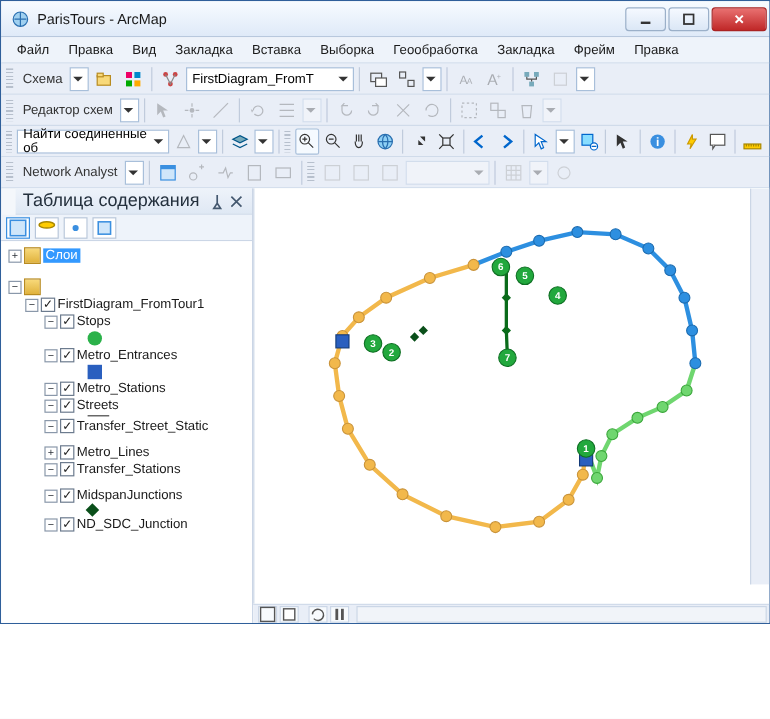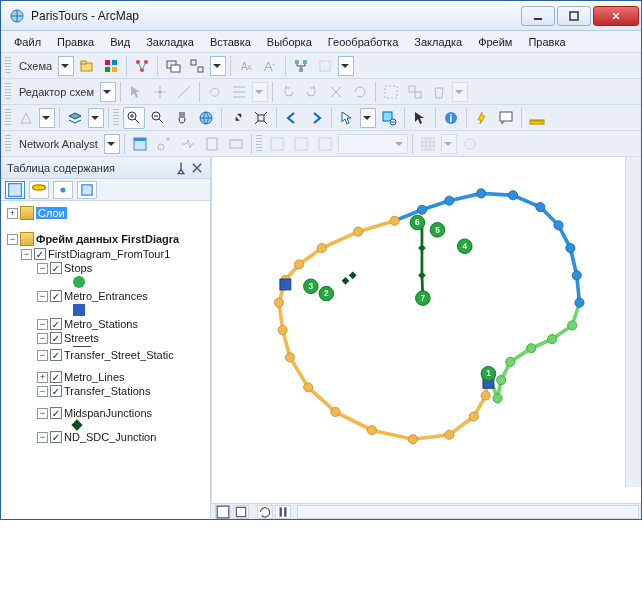--- a/index.html
+++ b/index.html
@@ -18,21 +18,21 @@
   .grip { width:6px; height:18px; background: repeating-linear-gradient(#6b7a8d, #6b7a8d 1px, transparent 1px, transparent 3px); margin-right:2px; opacity:.4; }
   .tbtn { width:22px; height:22px; display:flex; align-items:center; justify-content:center; border:1px solid transparent; border-radius:2px; }
   .tbtn svg { width:16px; height:16px; }
   .tbtn.dis { opacity:.35; }
   .tlabel { padding:0 4px; color:#333; }
   .tcombo { height:20px; border:1px solid #a8bfda; background:#fff; display:flex; align-items:center; padding:0 14px 0 4px; position:relative; font-size:11px; }
   .tcombo::after { content:""; position:absolute; right:4px; top:50%; margin-top:-2px; border:4px solid transparent; border-top-color:#333; }
   .sep { width:1px; height:20px; background:#c0cbdc; margin:0 2px; }
   .body { flex:1; display:flex; min-height:0; }
   .toc { width:210px; background:#f4f7fb; border-right:1px solid #cbd6e6; display:flex; flex-direction:column; }
-  .tochdr { height:22px; display:flex; align-items:center; padding:0 6px; background:linear-gradient(#eef3fa,#dfe8f4); border-bottom:1px solid #cbd6e6; font-size:11px; color:#24303d; }
+  .tochdr { height:22px; display:flex; align-items:center; padding:0 6px; background:linear-gradient(#eef3fa,#dfe8f4); border-bottom:1px solid #cbd6e6; font-size:15px; color:#24303d;margin-left:12px; }
   .tochdr .spacer { flex:1; }
   .tochdr .pin, .tochdr .x { width:14px; height:14px; display:flex; align-items:center; justify-content:center; margin-left:2px; }
   .toc .tabs { height:22px; display:flex; align-items:center; gap:4px; padding:2px 4px; border-bottom:1px solid #cbd6e6; background:#eef3fa; }
   .toc .tab { width:20px; height:18px; border:1px solid #b7c6da; background:#fff; display:flex; align-items:center; justify-content:center; }
   .tree { flex:1; overflow:auto; padding:4px 2px; background:#fff; }
   .tnode { display:flex; align-items:center; gap:2px; padding:1px 0; white-space:nowrap; }
   .twister { width:11px; height:11px; border:1px solid #8a98aa; display:flex; align-items:center; justify-content:center; font-size:9px; line-height:9px; color:#2c3138; background:#fff; }
   .tcheck { width:12px; height:12px; border:1px solid #6c7b8e; background:#fff; display:flex; align-items:center; justify-content:center; }
   .tcheck.checked::after { content:"✓"; font-size:10px; color:#1a1a1a; }
   .ticon { width:14px; height:14px; display:flex; align-items:center; justify-content:center; }
@@ -116,20 +116,23 @@
       </span>
     <span class="sep"></span>
     <span class="tbtn">
         <svg viewBox="0 0 16 16">
           <circle cx="4" cy="4" r="2" fill="#c44"></circle>
           <circle cx="12" cy="4" r="2" fill="#c44"></circle>
           <circle cx="8" cy="12" r="2" fill="#c44"></circle>
           <path d="M4 4L8 12L12 4" stroke="#888" fill="none"></path>
         </svg>
       </span>
+    <span class="tcombo" style="width:140px">
+        <span>FirstDiagram_FromT</span>
+      </span>
     <span class="sep"></span>
     <span class="tbtn">
         <svg viewBox="0 0 16 16">
           <rect x="2" y="3" width="9" height="7" fill="none" stroke="#555"></rect>
           <rect x="6" y="7" width="9" height="7" fill="#fff" stroke="#555"></rect>
         </svg>
       </span>
     <span class="tbtn">
         <svg viewBox="0 0 16 16">
           <rect x="2" y="2" width="5" height="5" fill="none" stroke="#555"></rect>
@@ -237,20 +240,23 @@
     <span class="tbtn dis">
         <svg viewBox="0 0 16 16">
           <path d="M4 4h8l-1 10H5z" fill="none" stroke="#555"></path>
         </svg>
       </span>
     <span class="tcombo dis" style="width:14px;padding:0 14px 0 0;opacity:.35"></span>
   </div>
 
   <div class="toolbar">
     <span class="grip"></span>
+    <span class="tcombo" style="width:140px">
+        <span>Найти соединенные об</span>
+      </span>
     <span class="tbtn dis">
         <svg viewBox="0 0 16 16">
           <path d="M3 13l5-10 5 10z" fill="none" stroke="#555"></path>
         </svg>
       </span>
     <span class="tcombo" style="width:14px;padding:0 14px 0 0"></span>
     <span class="sep"></span>
     <span class="tbtn">
         <svg viewBox="0 0 16 16">
           <path d="M2 6l6-3 6 3-6 3z" fill="#7ab" stroke="#058"></path>
@@ -461,21 +467,20 @@
       <div class="tree">
         <div class="tnode ind1">
           <span class="twister">+</span>
           <span class="ticon layers"></span>
           <span class="tlabeltxt sel">Слои</span>
         </div>
         <div style="height:10px"></div>
         <div class="tnode ind1">
           <span class="twister">−</span>
           <span class="ticon layers"></span>
-          <b><span class="tlabeltxt">Фрейм данных FirstDiagra</span></b>
         </div>
         <div class="tnode ind2">
           <span class="twister">−</span>
           <span class="tcheck checked"></span>
           <span class="tlabeltxt">FirstDiagram_FromTour1</span>
         </div>
 
         <div class="tnode ind3">
           <span class="twister">−</span>
           <span class="tcheck checked"></span>

